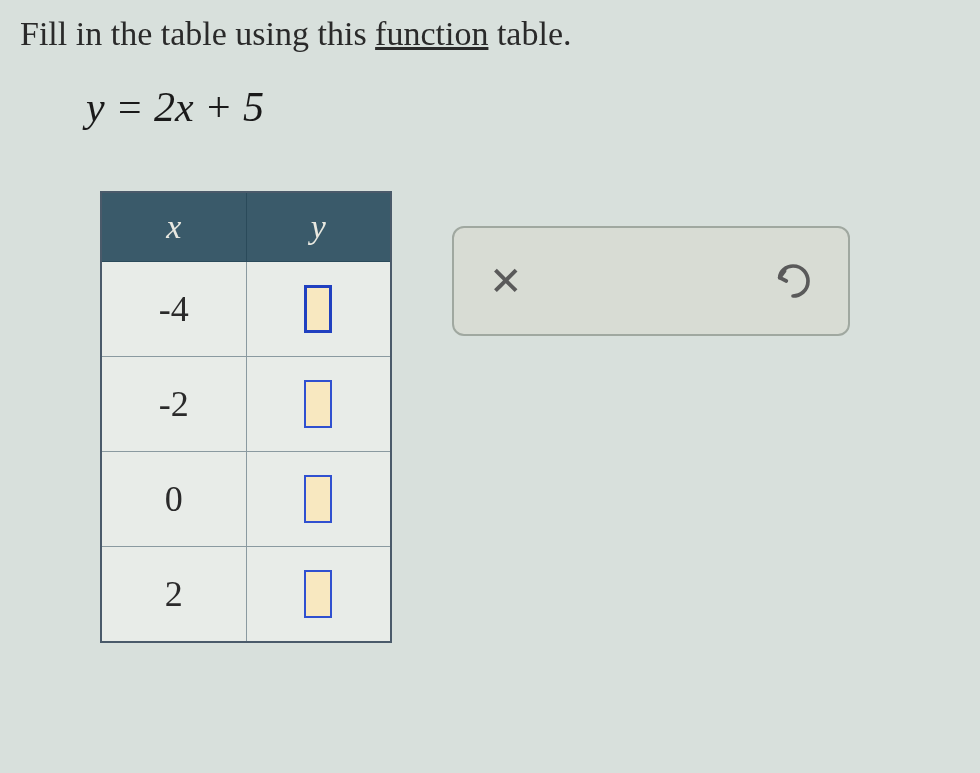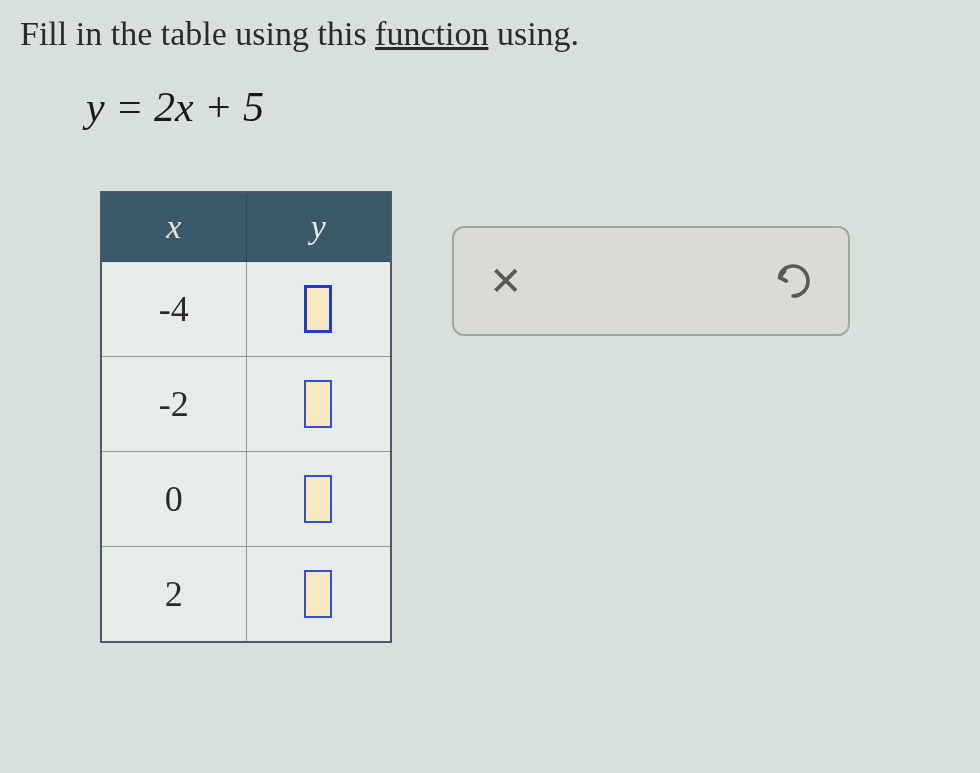--- a/index.html
+++ b/index.html
@@ -99,21 +99,21 @@
     }
     .undo-icon svg {
       width: 100%;
       height: 100%;
     }
   </style>
 </head>
 <body>
 
 <div class="instruction">
-  <span>Fill in the table using this </span><span class="link-underline">function</span><span> using.</span>
+  <span>Fill in the table using this </span><span class="link-underline">function</span><span> table.</span>
 </div>
 
 <div class="equation">
   <span style="font-style:italic;">y</span> = 2<span style="font-style:italic;">x</span> + 5
 </div>
 
 <div class="content-row">
   <table class="xy-table">
     <thead>
       <tr>

